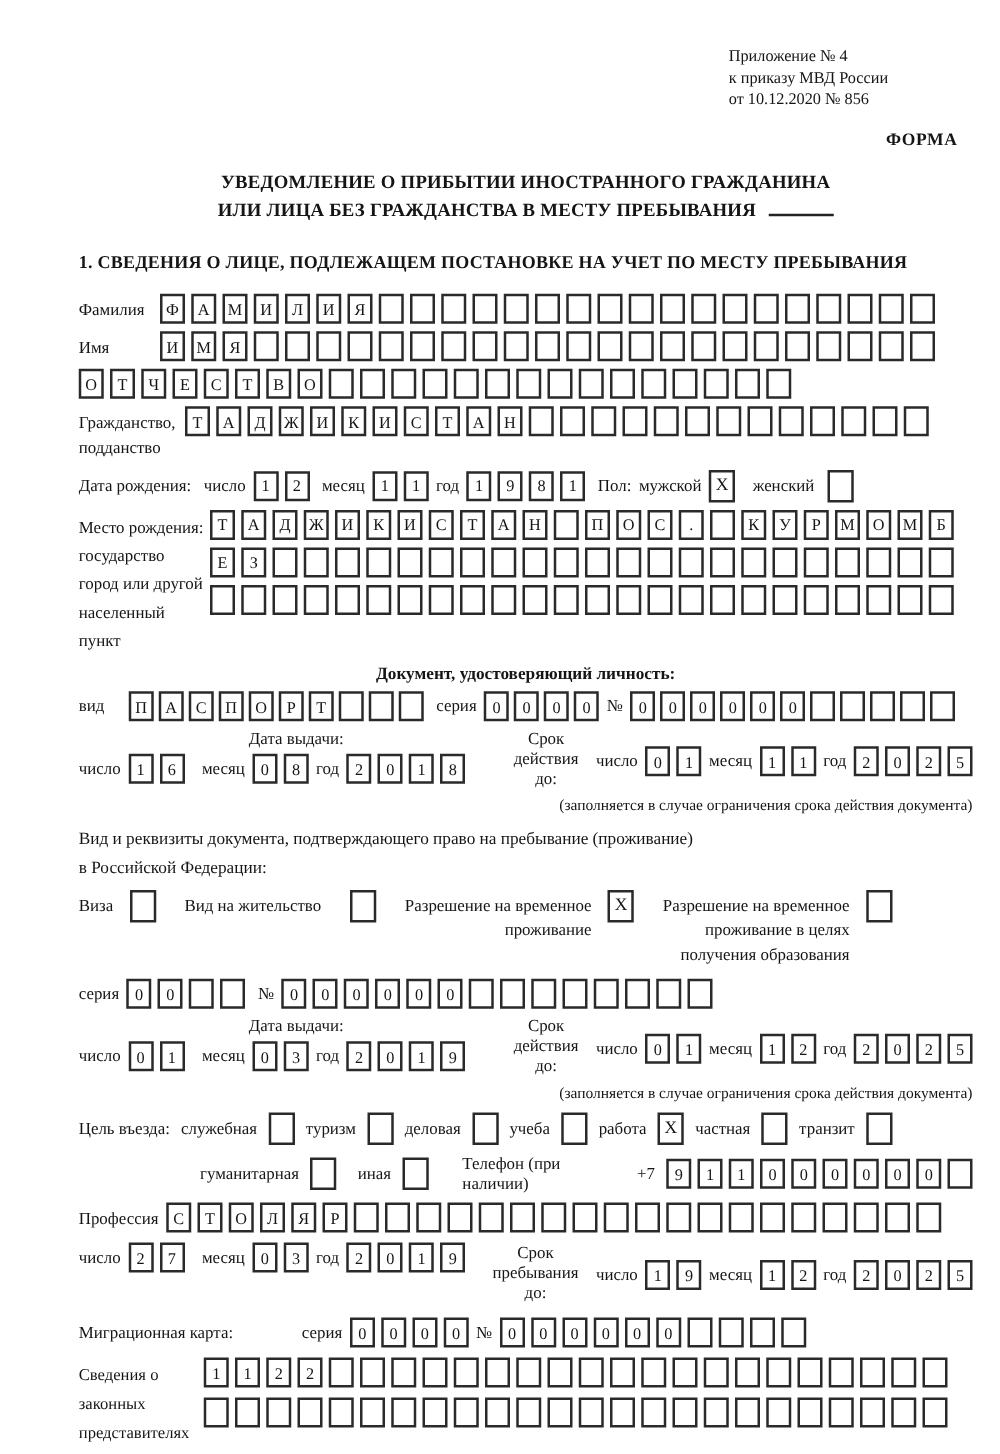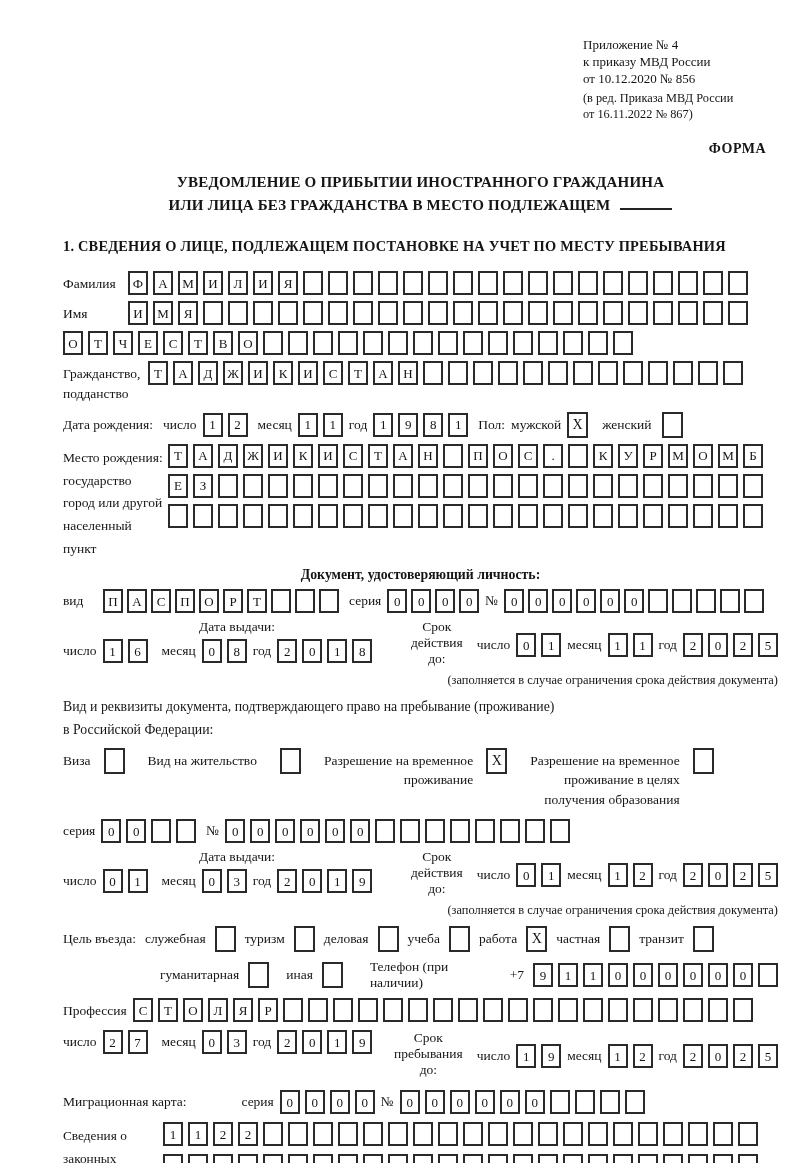--- a/index.html
+++ b/index.html
@@ -55,32 +55,28 @@
 </style>
 </head>
 <body>
 
 <div class="page">
 
   <div class="hdr-block">
     <div>Приложение № 4</div>
     <div>к приказу МВД России</div>
     <div>от 10.12.2020 № 856</div>
-    <div class="sub">
-      <div>(в ред. Приказа МВД России</div>
-      <div>от 16.11.2022 № 867)</div>
-    </div>
   </div>
 
   <div class="forma-line">ФОРМА</div>
 
   <div class="title">
     <div>УВЕДОМЛЕНИЕ О ПРИБЫТИИ ИНОСТРАННОГО ГРАЖДАНИНА</div>
     <div>
-      <span>ИЛИ ЛИЦА БЕЗ ГРАЖДАНСТВА В МЕСТО ПОДЛЕЖАЩЕМ</span><span class="uline"></span>
+      <span>ИЛИ ЛИЦА БЕЗ ГРАЖДАНСТВА В МЕСТУ ПРЕБЫВАНИЯ</span><span class="uline"></span>
     </div>
   </div>
 
   <div class="sec-title">1. СВЕДЕНИЯ О ЛИЦЕ, ПОДЛЕЖАЩЕМ ПОСТАНОВКЕ НА УЧЕТ ПО МЕСТУ ПРЕБЫВАНИЯ</div>
 
   <div class="row">
     <span class="lbl w65">Фамилия</span>
     <span class="cells">
         <span class="cell">Ф</span>
         <span class="cell">А</span>

